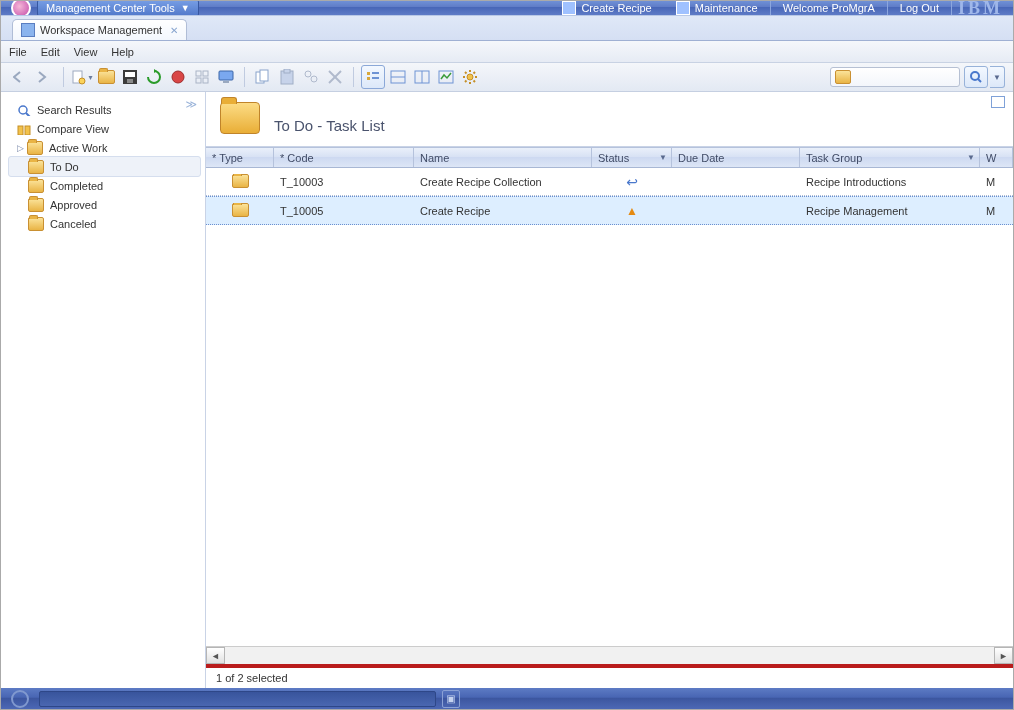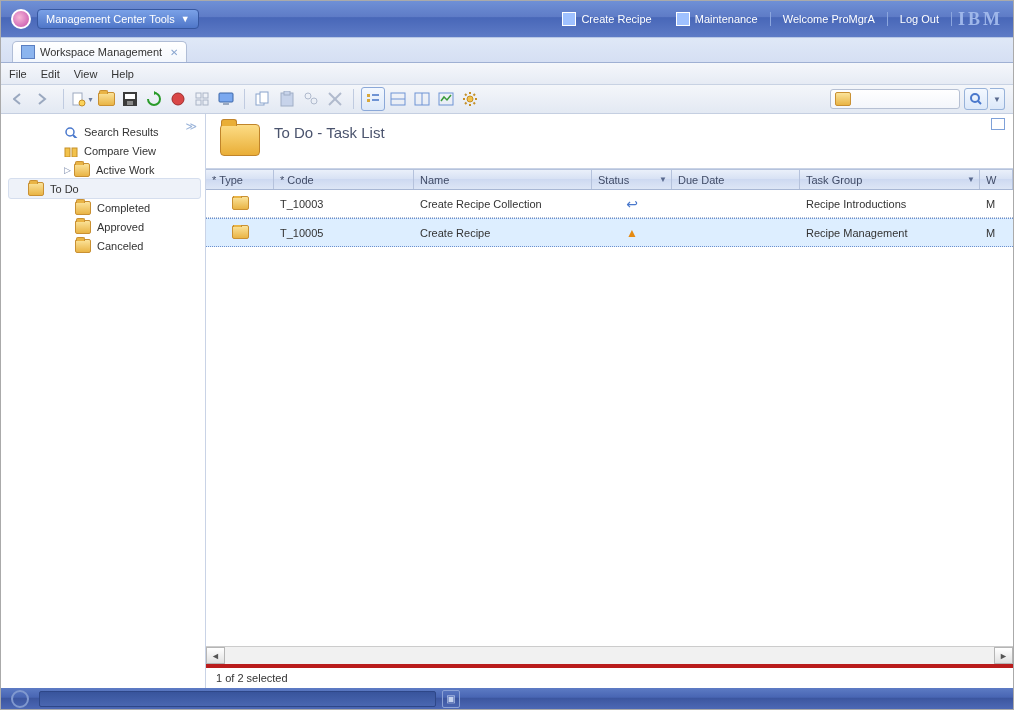--- a/index.html
+++ b/index.html
@@ -1,19 +1,19 @@
 <!DOCTYPE html>
 <html><head>
 <meta charset="utf-8">
 <style>
   html,body{margin:0;padding:0;height:100%;font-family:Tahoma,Arial,sans-serif;font-size:11px;color:#333;}
   body{background:#fff;}
   .app{width:1014px;height:710px;display:flex;flex-direction:column;background:#fff;border:1px solid #aaa;box-sizing:border-box;overflow:hidden;}
   
-  .topbar{height:36px;background:linear-gradient(#6f90d6,#5e7bc6 45%,#4867b8 46%,#5e7bc6);display:flex;align-items:center;color:#fff;padding:0 10px;}
+  .topbar{height:14px;background:linear-gradient(#6f90d6,#5e7bc6 45%,#4867b8 46%,#5e7bc6);display:flex;align-items:center;color:#fff;padding:0 10px;}
   .topbar .globe{width:16px;height:16px;border-radius:50%;border:2px solid #fff;background:radial-gradient(circle at 40% 40%,#f6b7d7,#c24caa);margin-right:6px;}
   .topbar .menu-btn{display:flex;align-items:center;background:linear-gradient(#7aa1e7,#4f76c8);border:1px solid #3657a0;border-radius:4px;height:18px;padding:0 8px;}
   .topbar .menu-btn .triangle{margin-left:6px;font-size:9px;}
   .topbar .spacer{flex:1;}
   .topbar .link{margin:0 12px;color:#fff;display:flex;align-items:center;}
   .topbar .link .ico{width:12px;height:12px;background:#9fc1ff;border:1px solid #fff;margin-right:5px;}
   .topbar .sep{width:1px;height:14px;background:#8ca6de;}
   .topbar .ibm{font-family:serif;letter-spacing:3px;font-weight:bold;font-size:18px;color:#9fb7ea;margin-left:6px;}
   
   .tabstrip{height:24px;background:linear-gradient(#dfe8f7,#d5dff3);border-top:1px solid #b8c8e6;border-bottom:1px solid #9fb0d3;display:flex;align-items:flex-end;padding-left:11px;}
@@ -30,31 +30,31 @@
   .tb-btn svg{pointer-events:none;}
   .tb-spacer{flex:1;}
   .searchbox{width:120px;height:18px;border:1px solid #b6c0d3;background:linear-gradient(#fff,#f3f6fb);border-radius:3px;display:flex;align-items:center;padding:0 4px;margin-right:4px;}
   .searchbox .ficon{width:14px;height:12px;background:linear-gradient(#fbe39a,#e9b445);border:1px solid #c99032;border-radius:2px;}
   .search-go{width:22px;height:20px;border:1px solid #97b2d9;border-radius:3px;background:linear-gradient(#f3f8ff,#dce8f9);display:flex;align-items:center;justify-content:center;margin-right:2px;}
   .search-drop{width:14px;height:20px;border:1px solid #97b2d9;border-left:none;border-radius:0 3px 3px 0;background:linear-gradient(#f3f8ff,#dce8f9);display:flex;align-items:center;justify-content:center;}
   
   .body{flex:1;display:flex;min-height:0;background:#fff;}
   .sidebar{width:205px;border-right:1px solid #c9d3e6;background:#fff;padding:8px 5px 5px 8px;box-sizing:border-box;position:relative;}
   .side-close{position:absolute;top:6px;right:8px;color:#9ab3d9;font-size:11px;}
-  .side-item{display:flex;align-items:center;height:19px;padding-left:8px;border-radius:3px;margin-left:47px;}
+  .side-item{display:flex;align-items:center;height:19px;padding-left:8px;border-radius:3px;}
   .side-item.indent{padding-left:19px;}
   .side-item.selected{background:#eef2f9;border:1px solid #d5deee;margin:-1px;}
   .side-item .icon{width:14px;height:12px;margin-right:6px;flex-shrink:0;}
   .ico-compare{width:14px;height:14px;}
   .ico-folder{background:linear-gradient(#fbe39a,#e9b445);border:1px solid #c99032;border-radius:2px;position:relative;}
   .ico-folder::before{content:"";position:absolute;top:-3px;left:0;width:7px;height:3px;background:#e9b445;border:1px solid #c99032;border-bottom:none;border-radius:2px 2px 0 0;}
   .side-item .expand{color:#7b8aab;margin-right:3px;font-size:9px;}
   
   .main{flex:1;display:flex;flex-direction:column;min-width:0;}
-  .panel-header{padding:10px 14px 12px 14px;display:flex;align-items:flex-start;border-bottom:1px solid #c9d3e6;position:relative;}
+  .panel-header{padding:10px 14px 12px 14px;display:flex;align-items:flex-end;border-bottom:1px solid #c9d3e6;position:relative;}
   .panel-header .max{position:absolute;top:4px;right:8px;width:12px;height:10px;border:1px solid #7fa1d8;}
   .big-folder{width:38px;height:30px;background:linear-gradient(#fcdc85,#e9ae37);border:1px solid #c0842a;border-radius:4px;margin-right:14px;position:relative;}
   .big-folder::before{content:"";position:absolute;top:-6px;left:0;width:14px;height:6px;background:#e9ae37;border:1px solid #c0842a;border-bottom:none;border-radius:3px 3px 0 0;}
   .panel-title{font-size:15px;color:#4a536d;}
   .table-wrap{flex:1;display:flex;flex-direction:column;border-top:none;min-height:0;}
   .thead{height:19px;background:linear-gradient(#eaf0fa,#d7e1f4 48%,#cdd9f1 49%,#dde6f6);border-top:1px solid #b5c2dc;border-bottom:1px solid #a8b7d4;display:flex;}
   .th{border-right:1px solid #b5c2dc;padding:0 6px;display:flex;align-items:center;color:#404b66;position:relative;box-sizing:border-box;}
   .th .drop{position:absolute;right:4px;top:5px;font-size:8px;color:#5a6a8f;}
   .col-type{width:68px;}
   .col-code{width:140px;}

